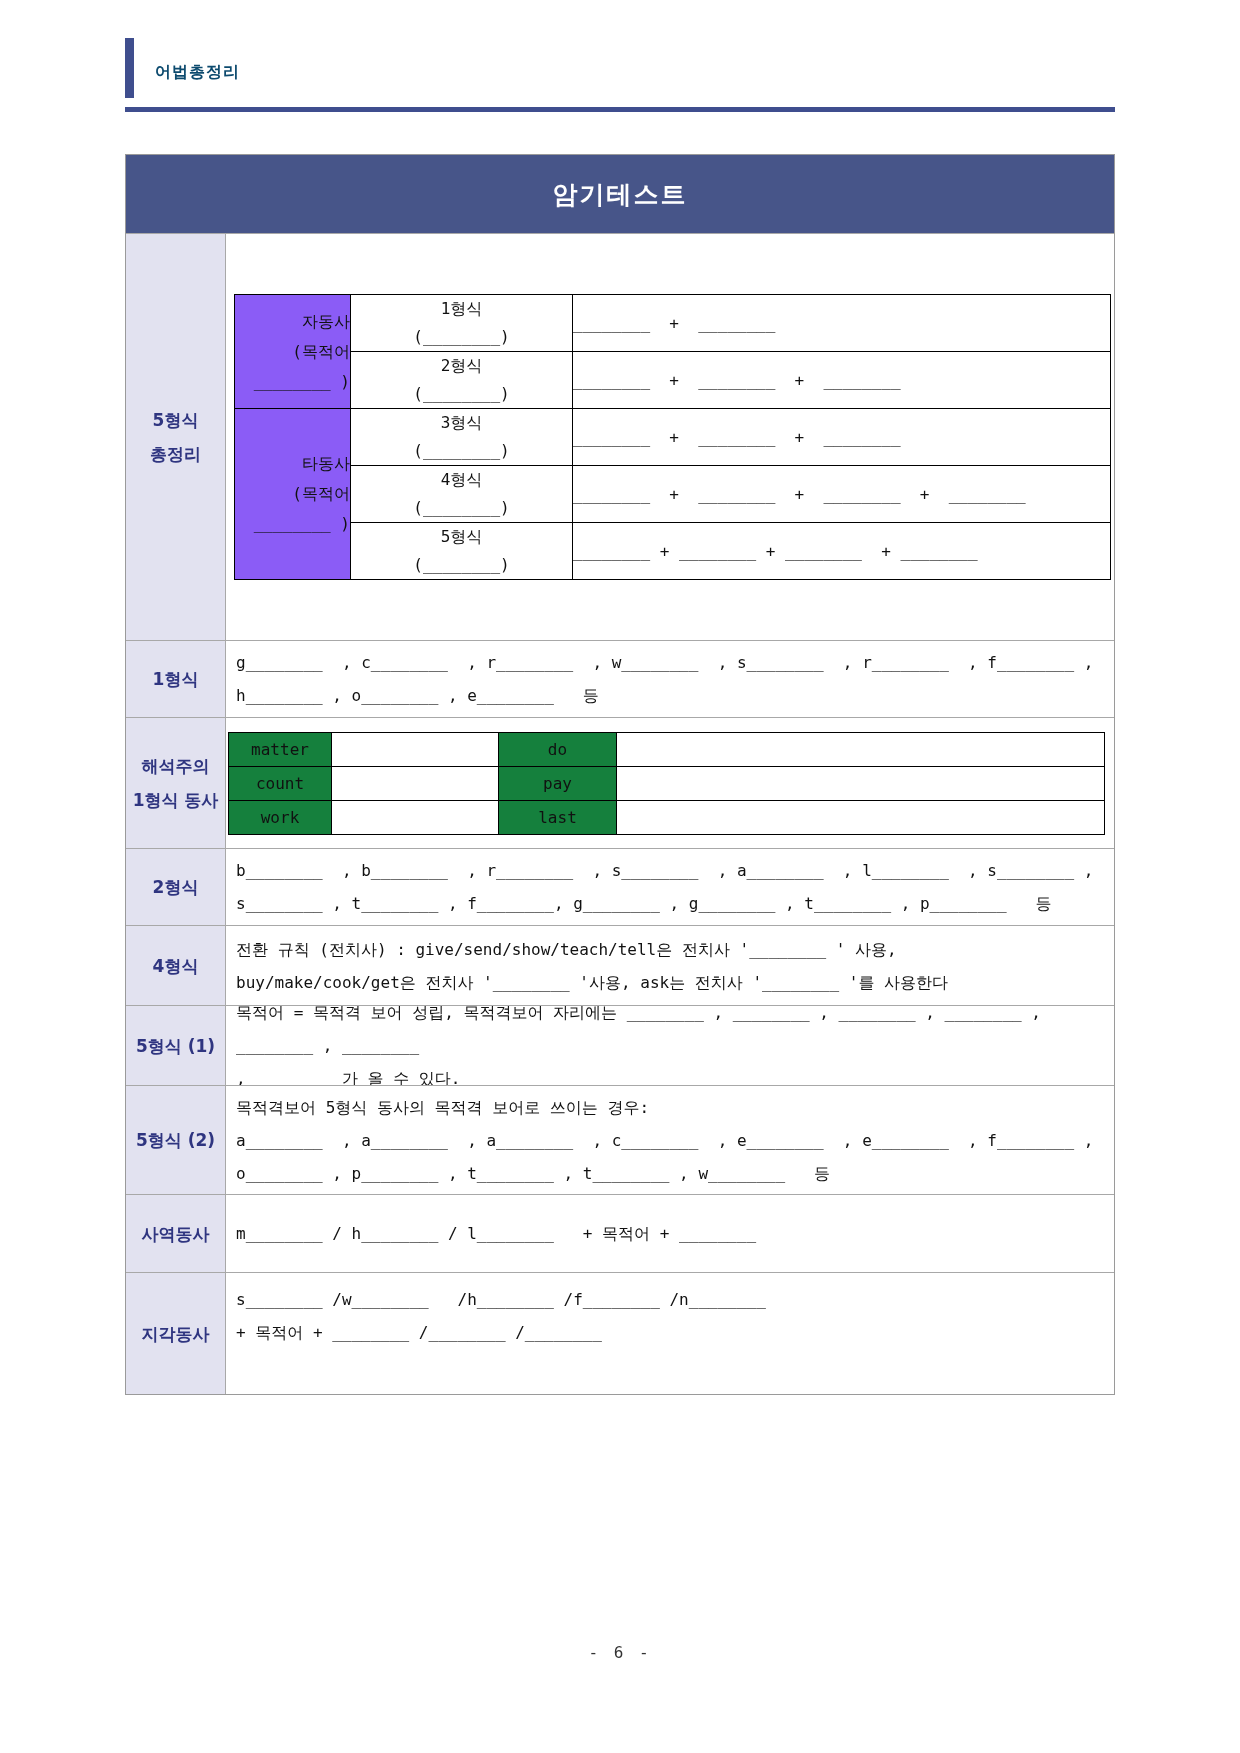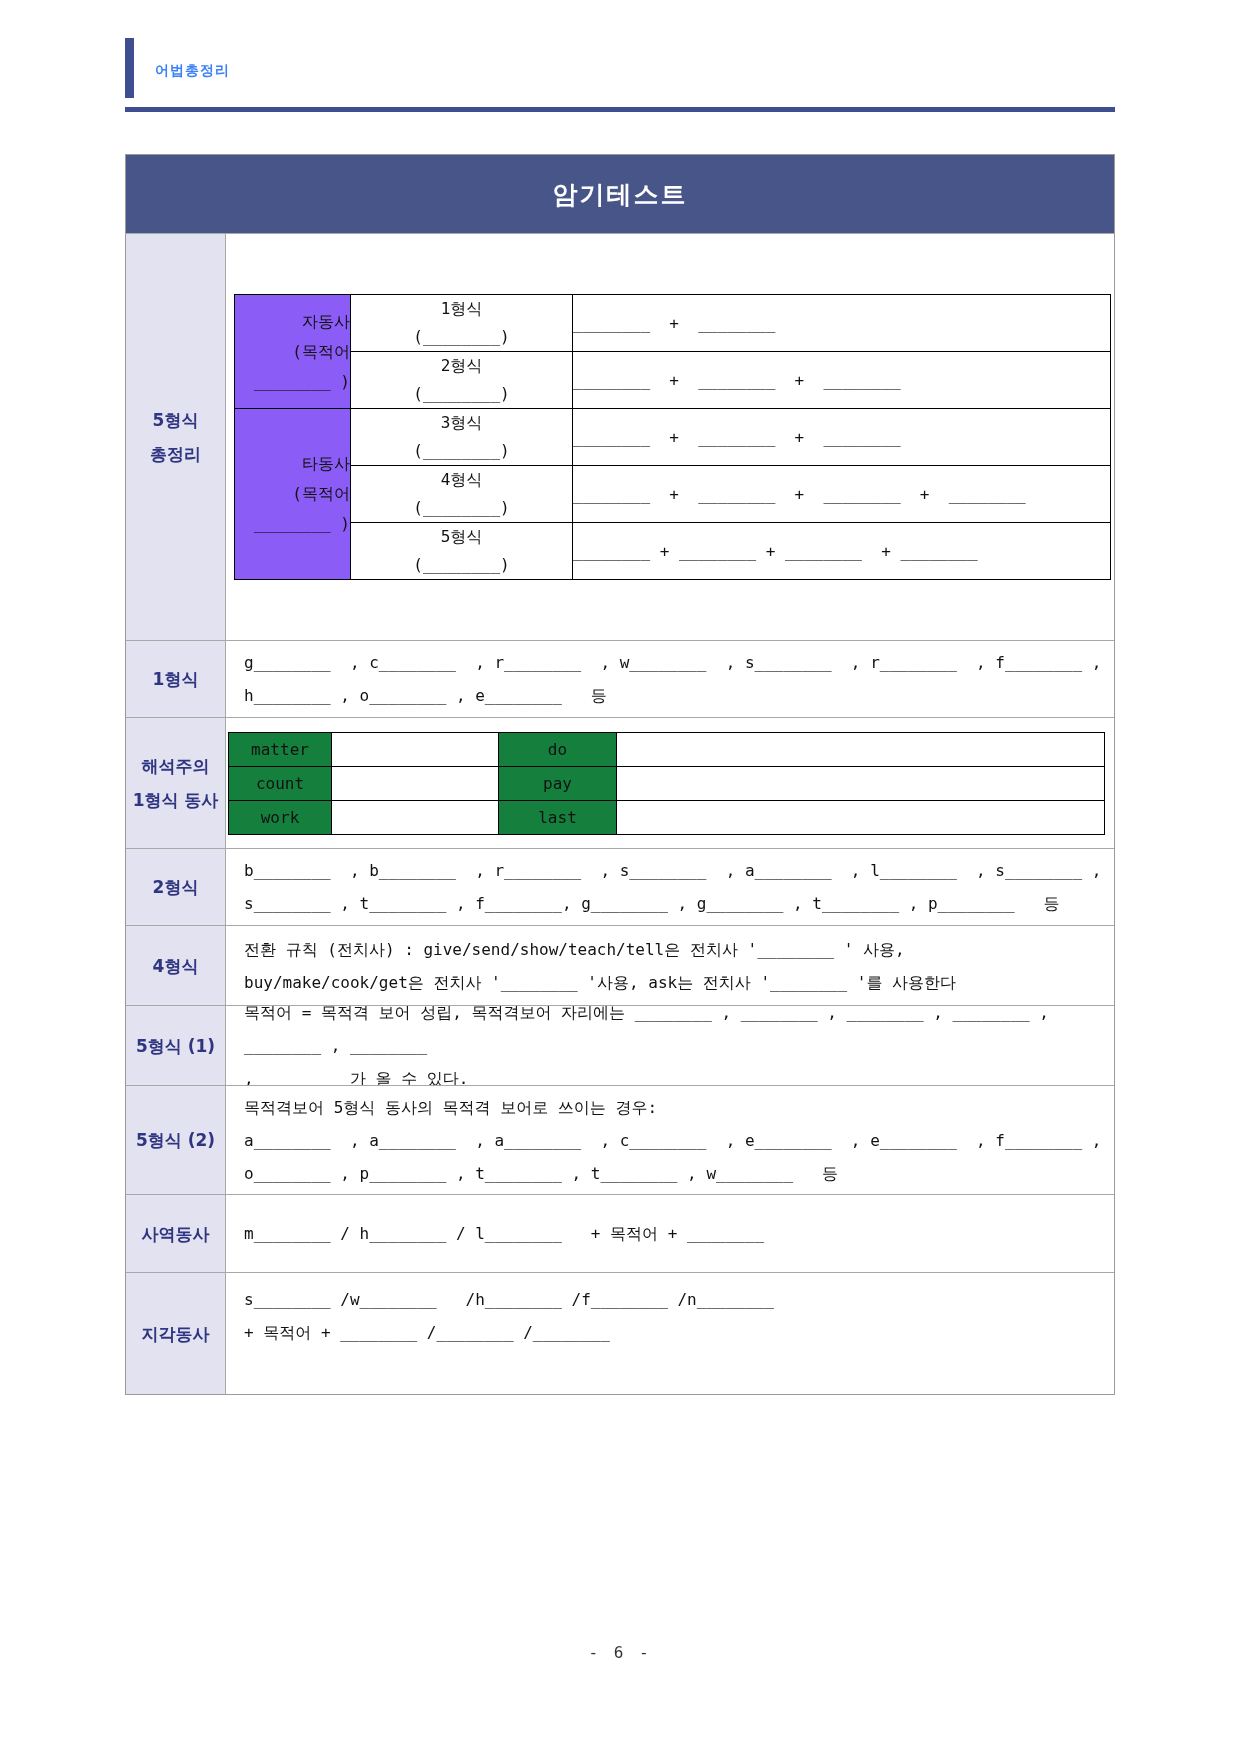--- a/index.html
+++ b/index.html
@@ -11,21 +11,21 @@
     font-family:"DejaVu Sans", sans-serif;
     color:#111;
   }
   
   .accent-bar {
     position:absolute; left:125px; top:38px;
     width:9px; height:60px; background:#3f4e8e;
   }
   .doc-title {
     position:absolute; left:155px; top:62px;
-    font-size:14px; font-weight:bold; color:#3b82f6;
+    font-size:16px; font-weight:bold; color:#0c4a6e;
     letter-spacing:1px;
   }
   .header-rule {
     position:absolute; left:125px; top:107px;
     width:990px; height:5px; background:#3f4e8e;
   }
   
   .main-table {
     position:absolute; left:125px; top:154px;
     width:990px; border:1px solid #9a9a9a;
@@ -45,21 +45,21 @@
     display:flex; align-items:center; justify-content:center;
     text-align:center; white-space:pre-wrap; line-height:34px;
   }
   .tcontent {
     flex:1; display:flex; flex-direction:column; justify-content:center;
     overflow:hidden;
     font-family:"DejaVu Sans Mono","DejaVu Sans", sans-serif;
     font-size:16px; line-height:33px;
   }
   .tcontent.top { justify-content:flex-start; padding-top:10px; }
-  .cline { padding-left:18px; white-space:pre-wrap; }
+  .cline { padding-left:10px; white-space:pre-wrap; }
   
   .sentence-table {
     border-collapse:collapse; margin-left:8px;
     table-layout:fixed; width:877px;
     font-family:"DejaVu Sans Mono","DejaVu Sans", sans-serif;
   }
   .sentence-table td { border:1.5px solid #000; height:55px; font-size:16px; }
   .vcell {
     width:116px; background:#8b5cf6; text-align:right;
     white-space:pre-wrap; line-height:30px;

